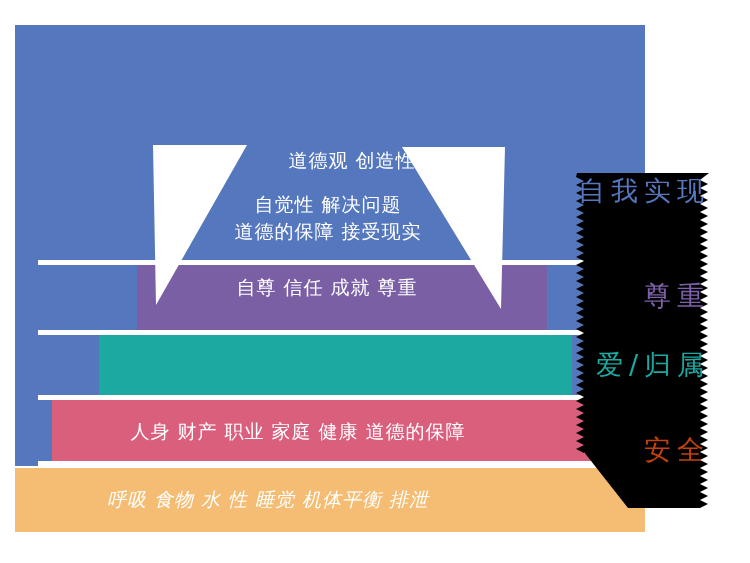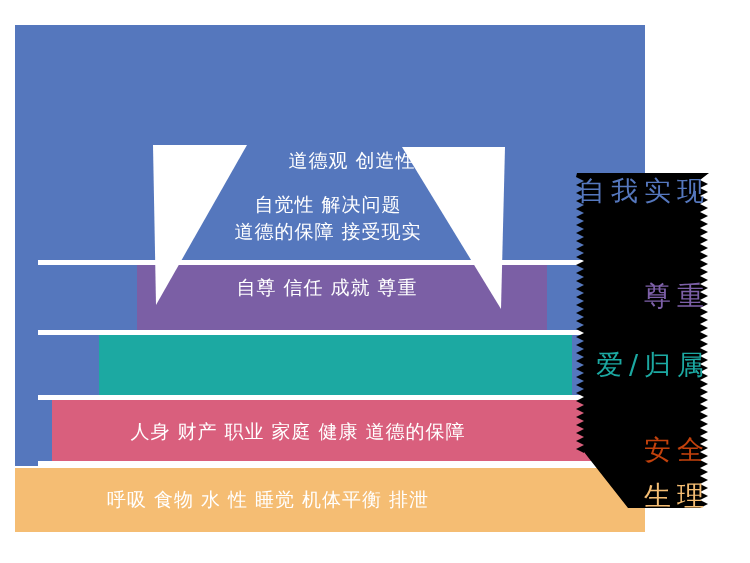--- a/index.html
+++ b/index.html
@@ -25,21 +25,21 @@
   .tier-text{
     color:#ffffff;font-size:19px;line-height:22px;text-align:center;
     letter-spacing:1px;white-space:nowrap;
   }
   .tt1{left:153px;top:149px;width:398px;}
   .tt2{left:153px;top:185px;width:350px;margin-top:8px;}
   .tt3{left:153px;top:220px;width:350px;}
   .tt-esteem{left:137px;top:276px;width:380px;}
   .tt-love{left:99px;top:354px;width:444px;}
   .tt-safety{left:43px;top:420px;width:510px;}
-  .tt-physio{left:15px;top:488px;width:506px;}
+  .tt-physio{left:15px;top:488px;width:506px;font-style:italic;}
   
   .side-label{
     right:40px;font-size:27px;line-height:30px;letter-spacing:6px;
     white-space:nowrap;text-align:center;
   }
   .lbl-self{top:176px;color:#5577bd;}
   .lbl-esteem{top:281px;color:#7d60a8;}
   .lbl-love{top:350px;color:#1ca9a2;}
   .lbl-safety{top:435px;color:#c2410c;}
   .lbl-physio{top:481px;color:#f5bd73;}
@@ -74,15 +74,14 @@
   <div class="abs tier-text tt-physio">呼吸 食物 水 性 睡觉 机体平衡 排泄</div>
 
   <svg class="abs layer" viewBox="0 0 750 563">
     <polygon id="torn-band-poly" fill="#000000" points="577,173 576,177 584,181 576,185 584,189 576,193 584,197 576,201 584,205 576,209 584,213 576,217 584,221 576,225 584,229 576,233 584,237 576,241 584,245 576,249 584,253 576,257 584,261 576,265 584,269 576,273 584,277 576,281 584,285 576,289 584,293 576,297 584,301 576,305 584,309 576,313 584,317 576,321 584,325 576,329 584,333 576,337 584,341 576,345 584,349 576,353 584,357 576,361 584,365 576,369 584,373 576,377 584,381 576,385 584,389 576,393 584,397 576,401 584,405 576,409 584,413 576,417 584,421 576,425 584,429 576,433 584,437 576,441 584,445 576,449 584,453 584,452 628,508 700,508 708,504 700,500 708,496 700,492 708,488 700,484 708,480 700,476 708,472 700,468 708,464 700,460 708,456 700,452 708,448 700,444 708,440 700,436 708,432 700,428 708,424 700,420 708,416 700,412 708,408 700,404 708,400 700,396 708,392 700,388 708,384 700,380 708,376 700,372 708,368 700,364 708,360 700,356 708,352 700,348 708,344 700,340 708,336 700,332 708,328 700,324 708,320 700,316 708,312 700,308 708,304 700,300 708,296 700,292 708,288 700,284 708,280 700,276 708,272 700,268 708,264 700,260 708,256 700,252 708,248 700,244 708,240 700,236 708,232 700,228 708,224 700,220 708,216 700,212 708,208 700,204 708,200 700,196 708,192 700,188 708,184 700,180 709,173"></polygon>
   </svg>
 
   <div class="abs side-label lbl-self">自我实现</div>
   <div class="abs side-label lbl-esteem">尊重</div>
   <div class="abs side-label lbl-love">爱/归属</div>
   <div class="abs side-label lbl-safety">安全</div>
-  <div class="abs side-label lbl-physio">生理</div>
 
 </div>
 
 </body></html>

